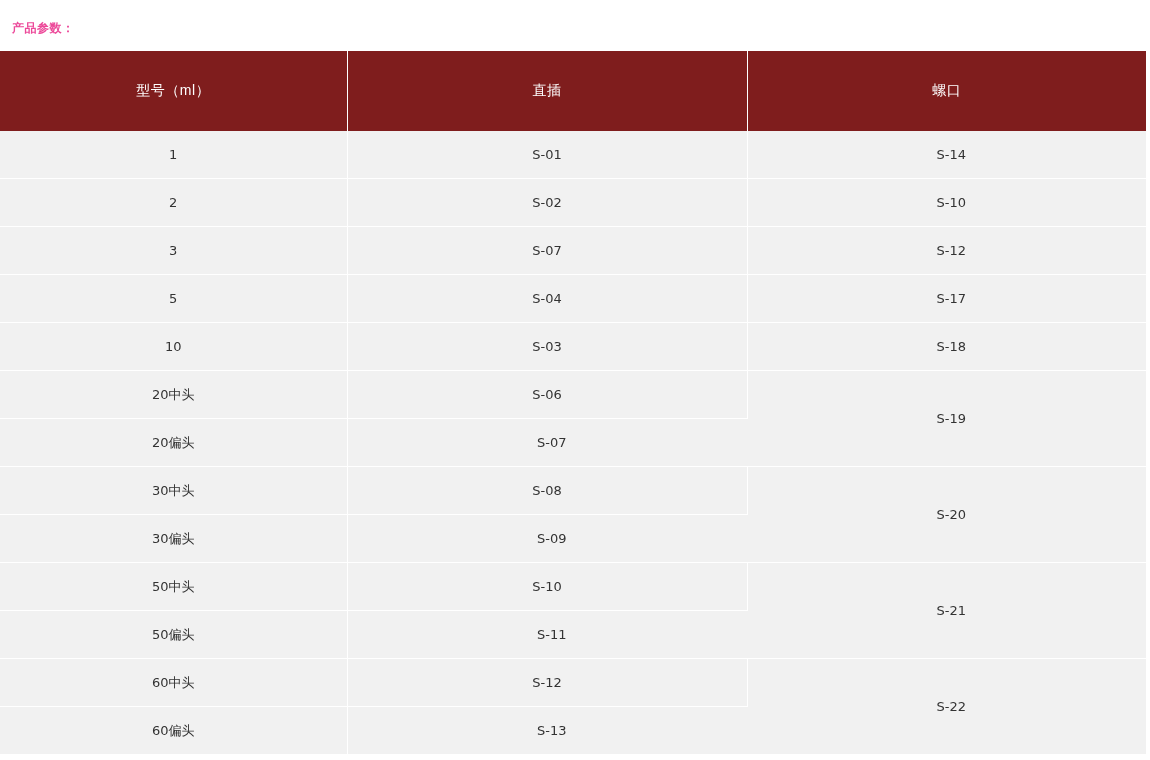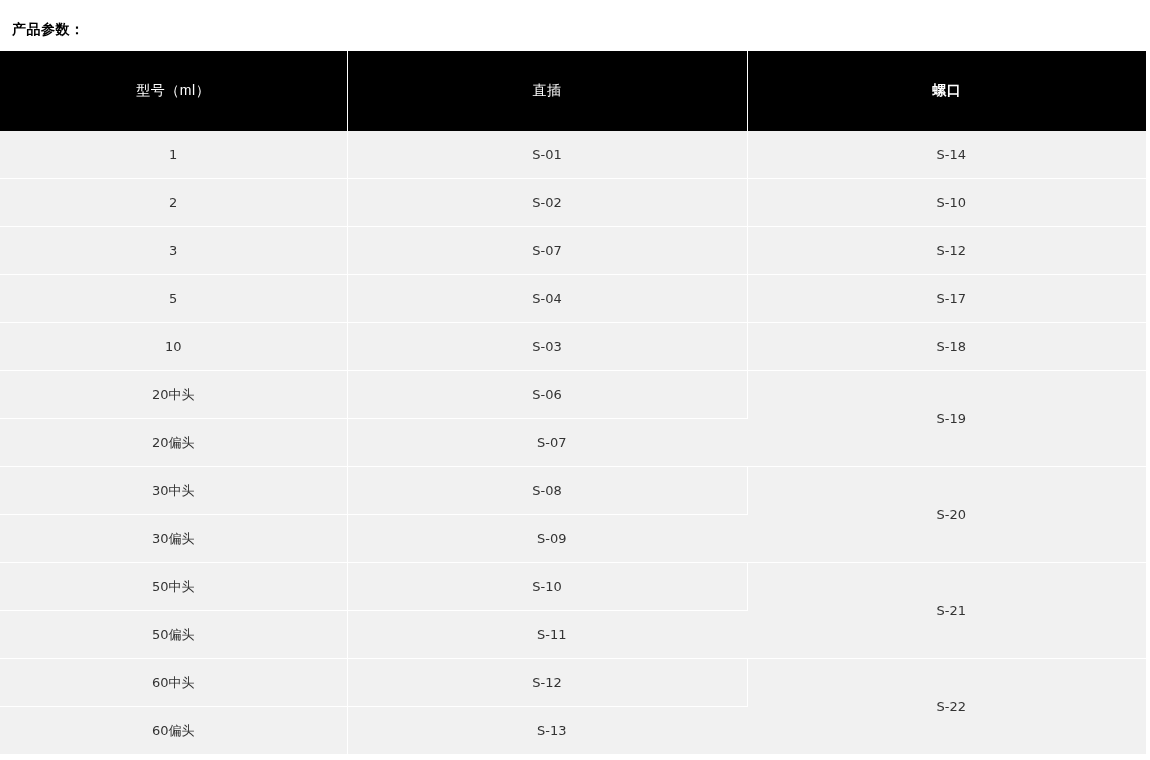--- a/index.html
+++ b/index.html
@@ -14,51 +14,51 @@
     color: #222;
     overflow: hidden;
   }
   .page {
     position: relative;
     width: 1150px;
     height: 760px;
     box-sizing: border-box;
   }
   .page-title {
-    font-size: 14px;
+    font-size: 12px;
     font-weight: bold;
-    color: #000000;
+    color: #ec4899;
     padding: 19px 0 0 12px;
     line-height: 20px;
     letter-spacing: 0.5px;
+    font-family: Liberation Mono, monospace;
   }
   table.spec-table {
     border-collapse: collapse;
     width: 1146px;
     margin-top: 12px;
     table-layout: fixed;
   }
   table.spec-table col.c1 { width: 347px; }
   table.spec-table col.c2 { width: 400px; }
   table.spec-table col.c3 { width: 399px; }
 
   table.spec-table thead th {
-    background: #000000;
+    background: #7f1d1d;
     color: #ffffff;
     font-size: 14px;
     font-weight: normal;
     height: 78px;
     text-align: center;
     vertical-align: middle;
     border-right: 1px solid #ffffff;
     letter-spacing: 0.5px;
   }
   table.spec-table thead th:last-child {
     border-right: none;
-    font-weight: bold;
   }
   table.spec-table tbody td {
     height: 45px;
     text-align: center;
     vertical-align: middle;
     font-size: 13px;
     color: #333333;
     background: #f1f1f1;
     border-bottom: 1px solid #ffffff;
     border-right: 1px solid #ffffff;

